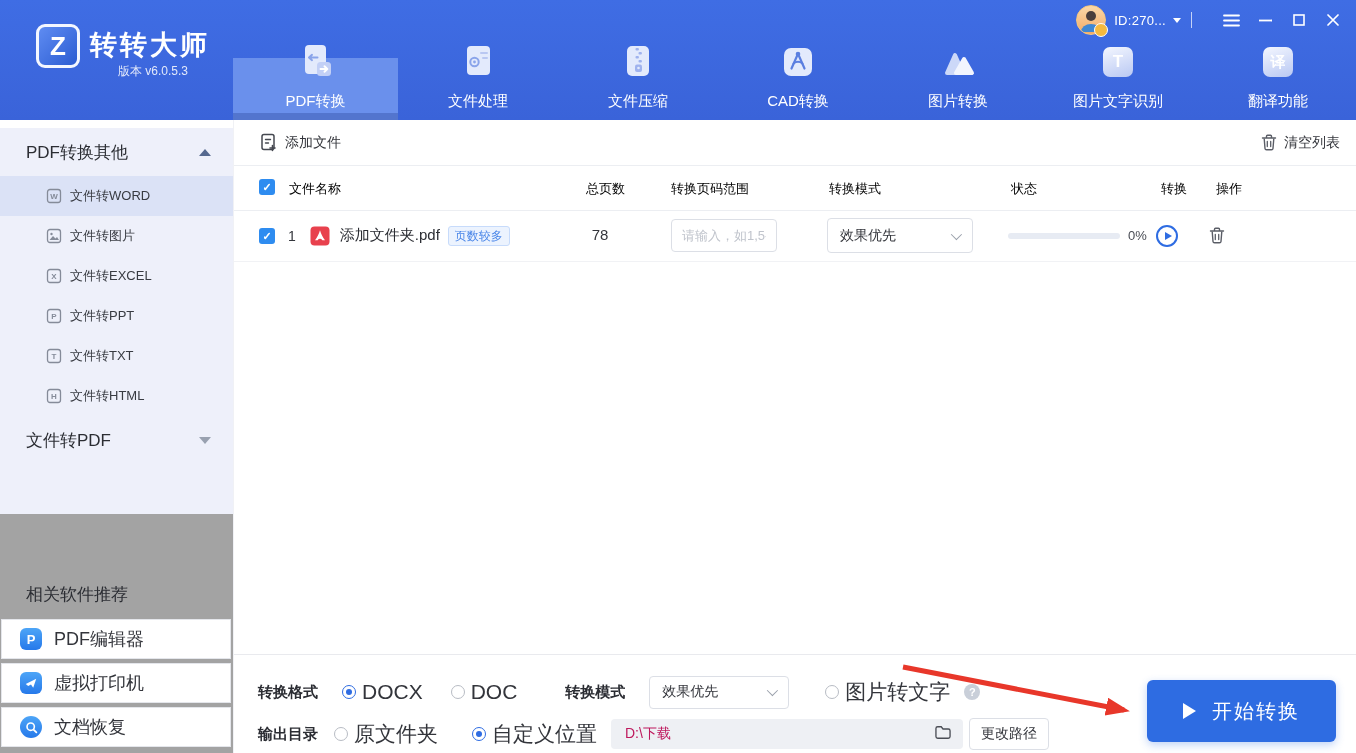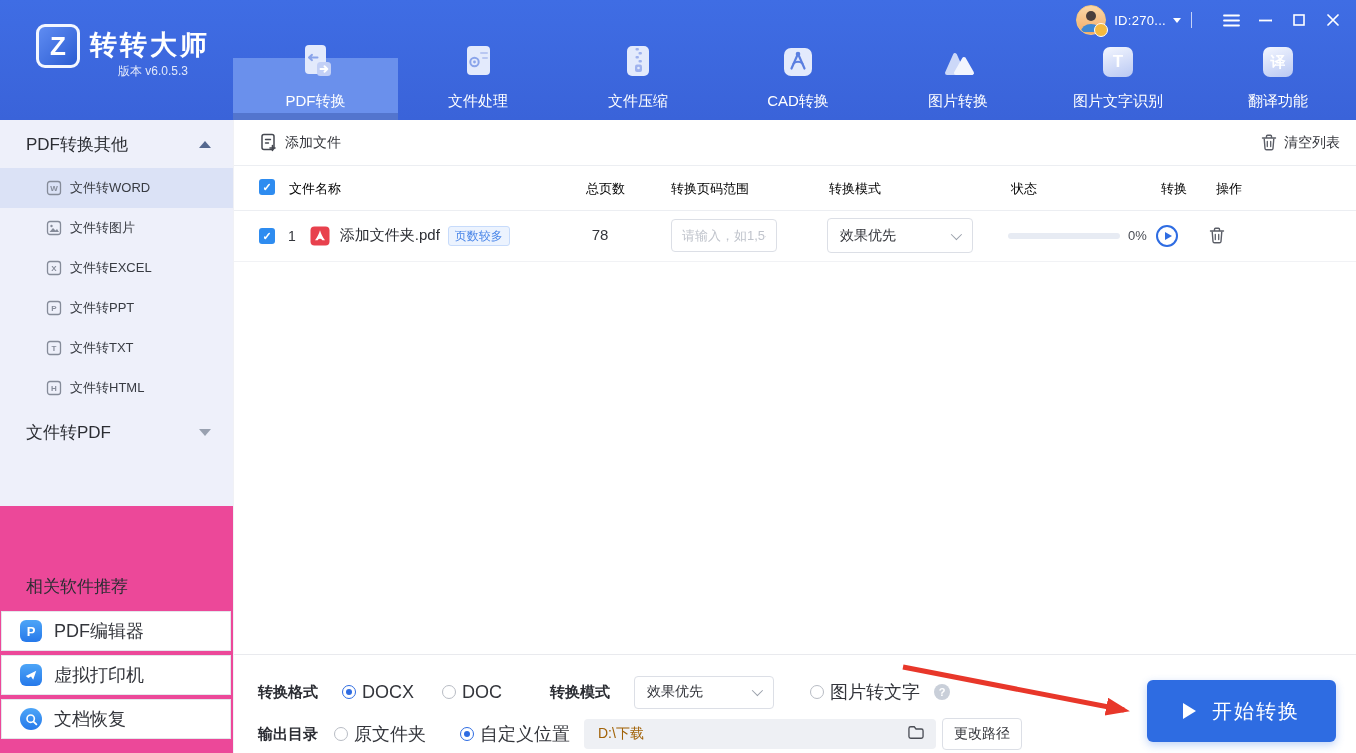--- a/index.html
+++ b/index.html
@@ -28,21 +28,21 @@
      border:1px solid #f8c87e;overflow:visible;margin-right:8px;}
   .avatar .face{position:absolute;left:0;top:0;width:28px;height:28px;border-radius:50%;overflow:hidden;}
   .avatar .badge{position:absolute;right:-3px;bottom:-3px;width:12px;height:12px;border-radius:50%;
      background:#f5b93f;border:1px solid #fff;}
   .uid{font-size:13px;letter-spacing:.3px;}
   .caret-dn-w{width:0;height:0;border-left:4px solid transparent;border-right:4px solid transparent;
      border-top:5px solid #fff;margin:0 10px 0 7px;}
   .vsep{width:1px;height:16px;background:rgba(255,255,255,.7);margin-right:14px;}
   .wbtn{width:18px;height:18px;margin-left:16px;display:flex;align-items:center;justify-content:center;cursor:pointer;}
   
-  .sidebar{position:absolute;left:0;top:120px;width:233px;bottom:0;background:#ec4899;}
+  .sidebar{position:absolute;left:0;top:128px;width:233px;bottom:0;background:#a3a3a3;}
   .side-top{position:absolute;left:0;top:0;width:100%;height:386px;background:#eef0fa;}
   .sec-h{position:absolute;left:0;width:100%;height:44px;display:flex;align-items:center;cursor:pointer;}
   .sec-h .t{margin-left:26px;font-size:17px;color:#2b2d33;}
   .sec-h .c{margin-left:auto;margin-right:22px;}
   .caret-up{width:0;height:0;border-left:6px solid transparent;border-right:6px solid transparent;border-bottom:7px solid #55688f;}
   .caret-down{width:0;height:0;border-left:6px solid transparent;border-right:6px solid transparent;border-top:7px solid #99a1b0;}
   .side-item{position:absolute;left:0;width:100%;height:40px;display:flex;align-items:center;cursor:pointer;}
   .side-item.sel{background:#dbe2f6;}
   .side-item .ic{margin-left:46px;width:16px;height:16px;}
   .side-item .lb{margin-left:8px;font-size:13px;color:#383b42;}
@@ -93,26 +93,26 @@
   
   .bpanel{position:absolute;left:0;right:0;bottom:0;height:98px;border-top:1px solid #e9eaee;background:#fff;}
   .brow{position:absolute;left:24px;height:32px;display:flex;align-items:center;}
   .brow1{top:21px;gap:8px;}
   .brow2{top:63px;}
   .blab{font-size:15px;color:#2b2d33;font-weight:bold;}
   .radio{display:flex;align-items:center;cursor:pointer;}
   .rdot{width:14px;height:14px;border-radius:50%;border:1px solid #b8bcc4;box-sizing:border-box;position:relative;background:#fff;}
   .radio.on .rdot{border:1px solid #2e6ce2;}
   .radio.on .rdot::after{content:"";position:absolute;left:3px;top:3px;width:6px;height:6px;border-radius:50%;background:#2e6ce2;}
-  .radio .rlb{margin-left:6px;font-size:18px;color:#33353b;}
+  .radio .rlb{margin-left:6px;font-size:21px;color:#33353b;}
   .bot-select{width:140px;height:33px;}
   .help{width:16px;height:16px;border-radius:50%;background:#c9cfd9;color:#fff;font-size:11px;font-weight:bold;
      display:flex;align-items:center;justify-content:center;margin-left:6px;cursor:pointer;}
   .pathbox{width:352px;height:30px;background:#eef0f4;border-radius:4px;display:flex;align-items:center;}
-  .pathbox .pt{margin-left:14px;font-size:14px;color:#a16207;}
+  .pathbox .pt{margin-left:14px;font-size:14px;color:#be185d;}
   .pathbox .fold{margin-left:auto;margin-right:11px;}
   .chpath{width:78px;height:30px;border:1px solid #dcdfe6;border-radius:4px;background:#fff;
      display:flex;align-items:center;justify-content:center;font-size:14px;color:#33353b;cursor:pointer;}
   .startbtn{position:absolute;right:20px;top:25px;width:189px;height:62px;background:#2e6ce2;border-radius:6px;
      display:flex;align-items:center;justify-content:center;cursor:pointer;box-shadow:0 3px 8px rgba(46,108,226,.3);}
   .startbtn .ptri{width:0;height:0;border-left:13px solid #fff;border-top:8px solid transparent;border-bottom:8px solid transparent;margin-right:16px;}
   .startbtn .st{color:#fff;font-size:20px;letter-spacing:2px;}
   .arrow-svg{position:absolute;left:890px;top:653px;pointer-events:none;z-index:20;}
   .gap6{margin-left:6px}.gap14{margin-left:14px}.gap16{margin-left:16px}.gap20{margin-left:20px}
   .gap28{margin-left:28px}.gap34{margin-left:34px}.gap40{margin-left:40px}

